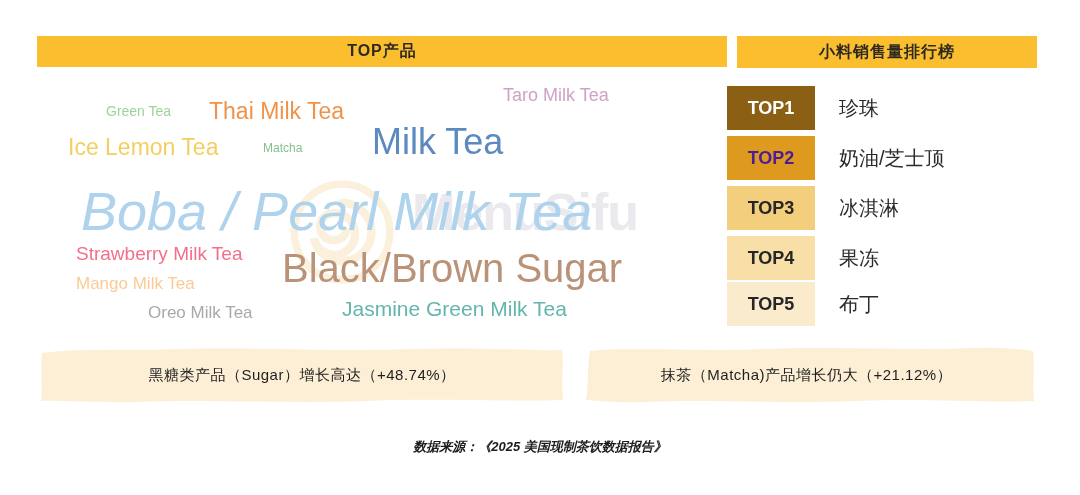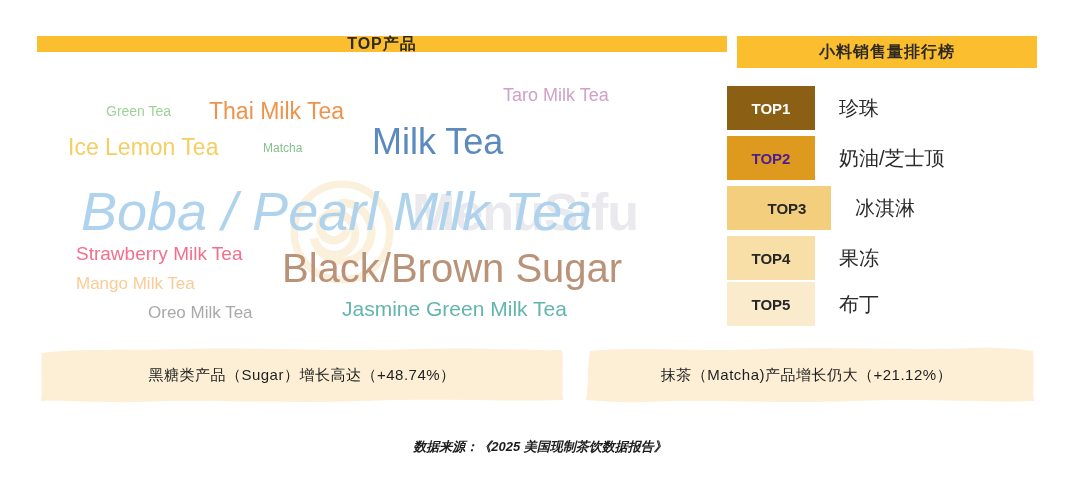--- a/index.html
+++ b/index.html
@@ -56,21 +56,21 @@
     background: #FBBE2E;
     color: #2e2a22;
     font-size: 16px;
     font-weight: bold;
     display: flex;
     align-items: center;
     justify-content: center;
     letter-spacing: 1px;
     z-index: 4;
   }
-  .hdr-left  { left: 37px;  top: 36px; width: 690px; height: 16px; }
+  .hdr-left  { left: 37px;  top: 36px; width: 690px; height: 31px; }
   .hdr-right { left: 737px; top: 36px; width: 300px; height: 32px; }
 
   
   .cloud {
     position: absolute;
     left: 37px;
     top: 76px;
     width: 690px;
     height: 258px;
     z-index: 3;
@@ -98,21 +98,21 @@
     height: 44px;
     display: flex;
     align-items: center;
   }
   .rank-badge {
     width: 88px;
     height: 44px;
     display: flex;
     align-items: center;
     justify-content: center;
-    font-size: 15px;
+    font-size: 18px;
     font-weight: bold;
     flex: 0 0 auto;
   }
   .rank-label {
     margin-left: 24px;
     font-size: 20px;
     color: #2b2b2b;
   }
 
   
@@ -189,21 +189,21 @@
   <div class="rank">
       <div class="rank-row" style="top: 0px;">
         <div class="rank-badge" style="background: rgb(139, 96, 20); color: rgb(255, 255, 255);">TOP1</div>
         <div class="rank-label">珍珠</div>
       </div>
       <div class="rank-row" style="top: 50px;">
         <div class="rank-badge" style="background: rgb(221, 154, 30); color: #4c1d95;">TOP2</div>
         <div class="rank-label">奶油/芝士顶</div>
       </div>
       <div class="rank-row" style="top: 100px;">
-        <div class="rank-badge" style="background: rgb(243, 206, 125); color: rgb(38, 38, 38); padding-left: 16px;">TOP3</div>
+        <div class="rank-badge" style="background: rgb(243, 206, 125); color: rgb(38, 38, 38);">TOP3</div>
         <div class="rank-label">冰淇淋</div>
       </div>
       <div class="rank-row" style="top: 150px;">
         <div class="rank-badge" style="background: rgb(248, 223, 168); color: rgb(38, 38, 38);">TOP4</div>
         <div class="rank-label">果冻</div>
       </div>
       <div class="rank-row" style="top: 196px;">
         <div class="rank-badge" style="background: rgb(250, 235, 205); color: rgb(38, 38, 38);">TOP5</div>
         <div class="rank-label">布丁</div>
       </div>

